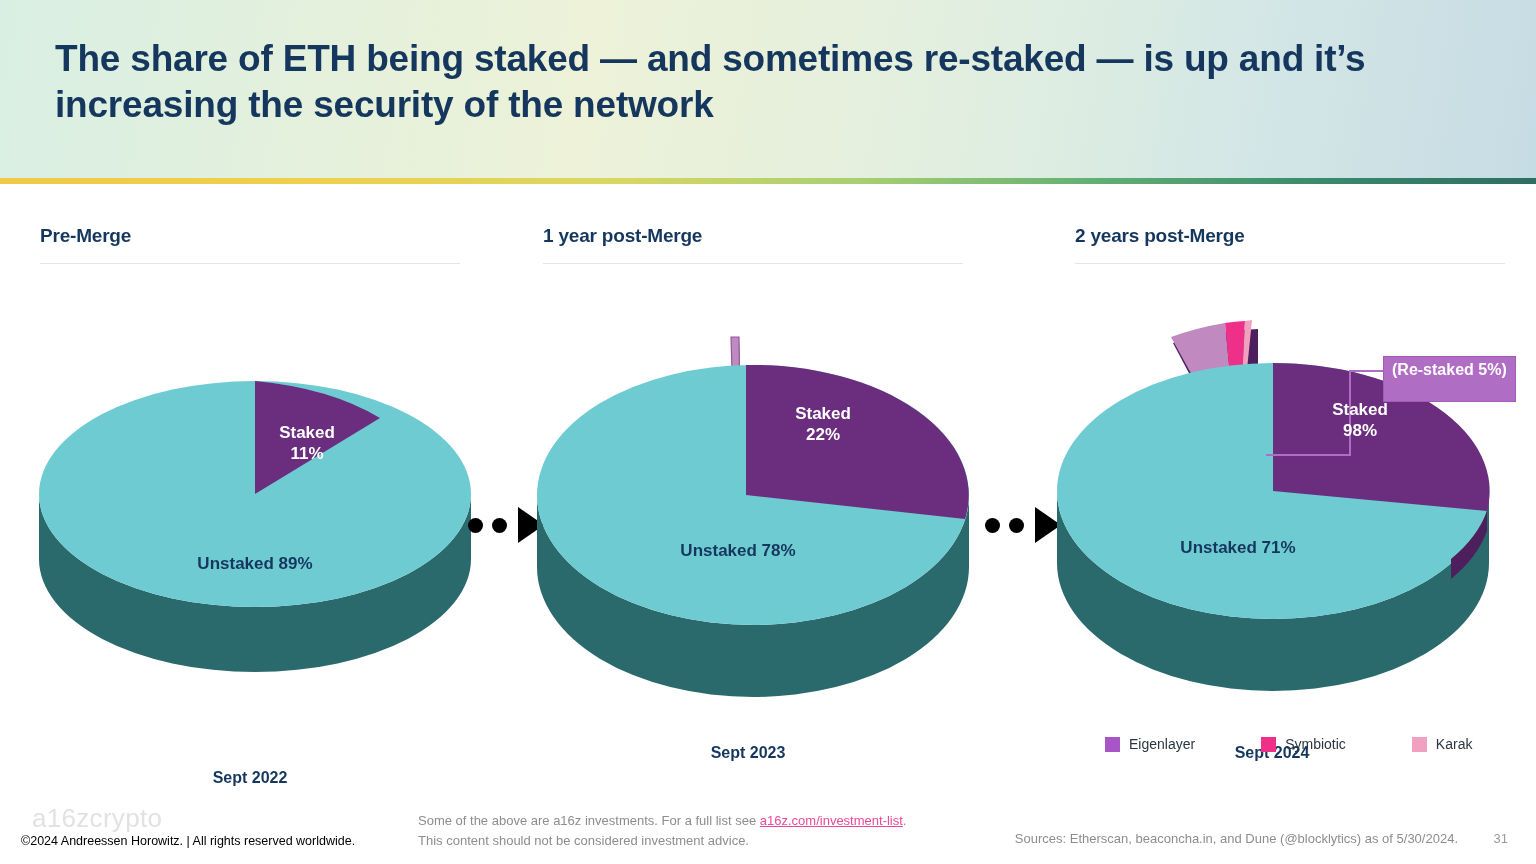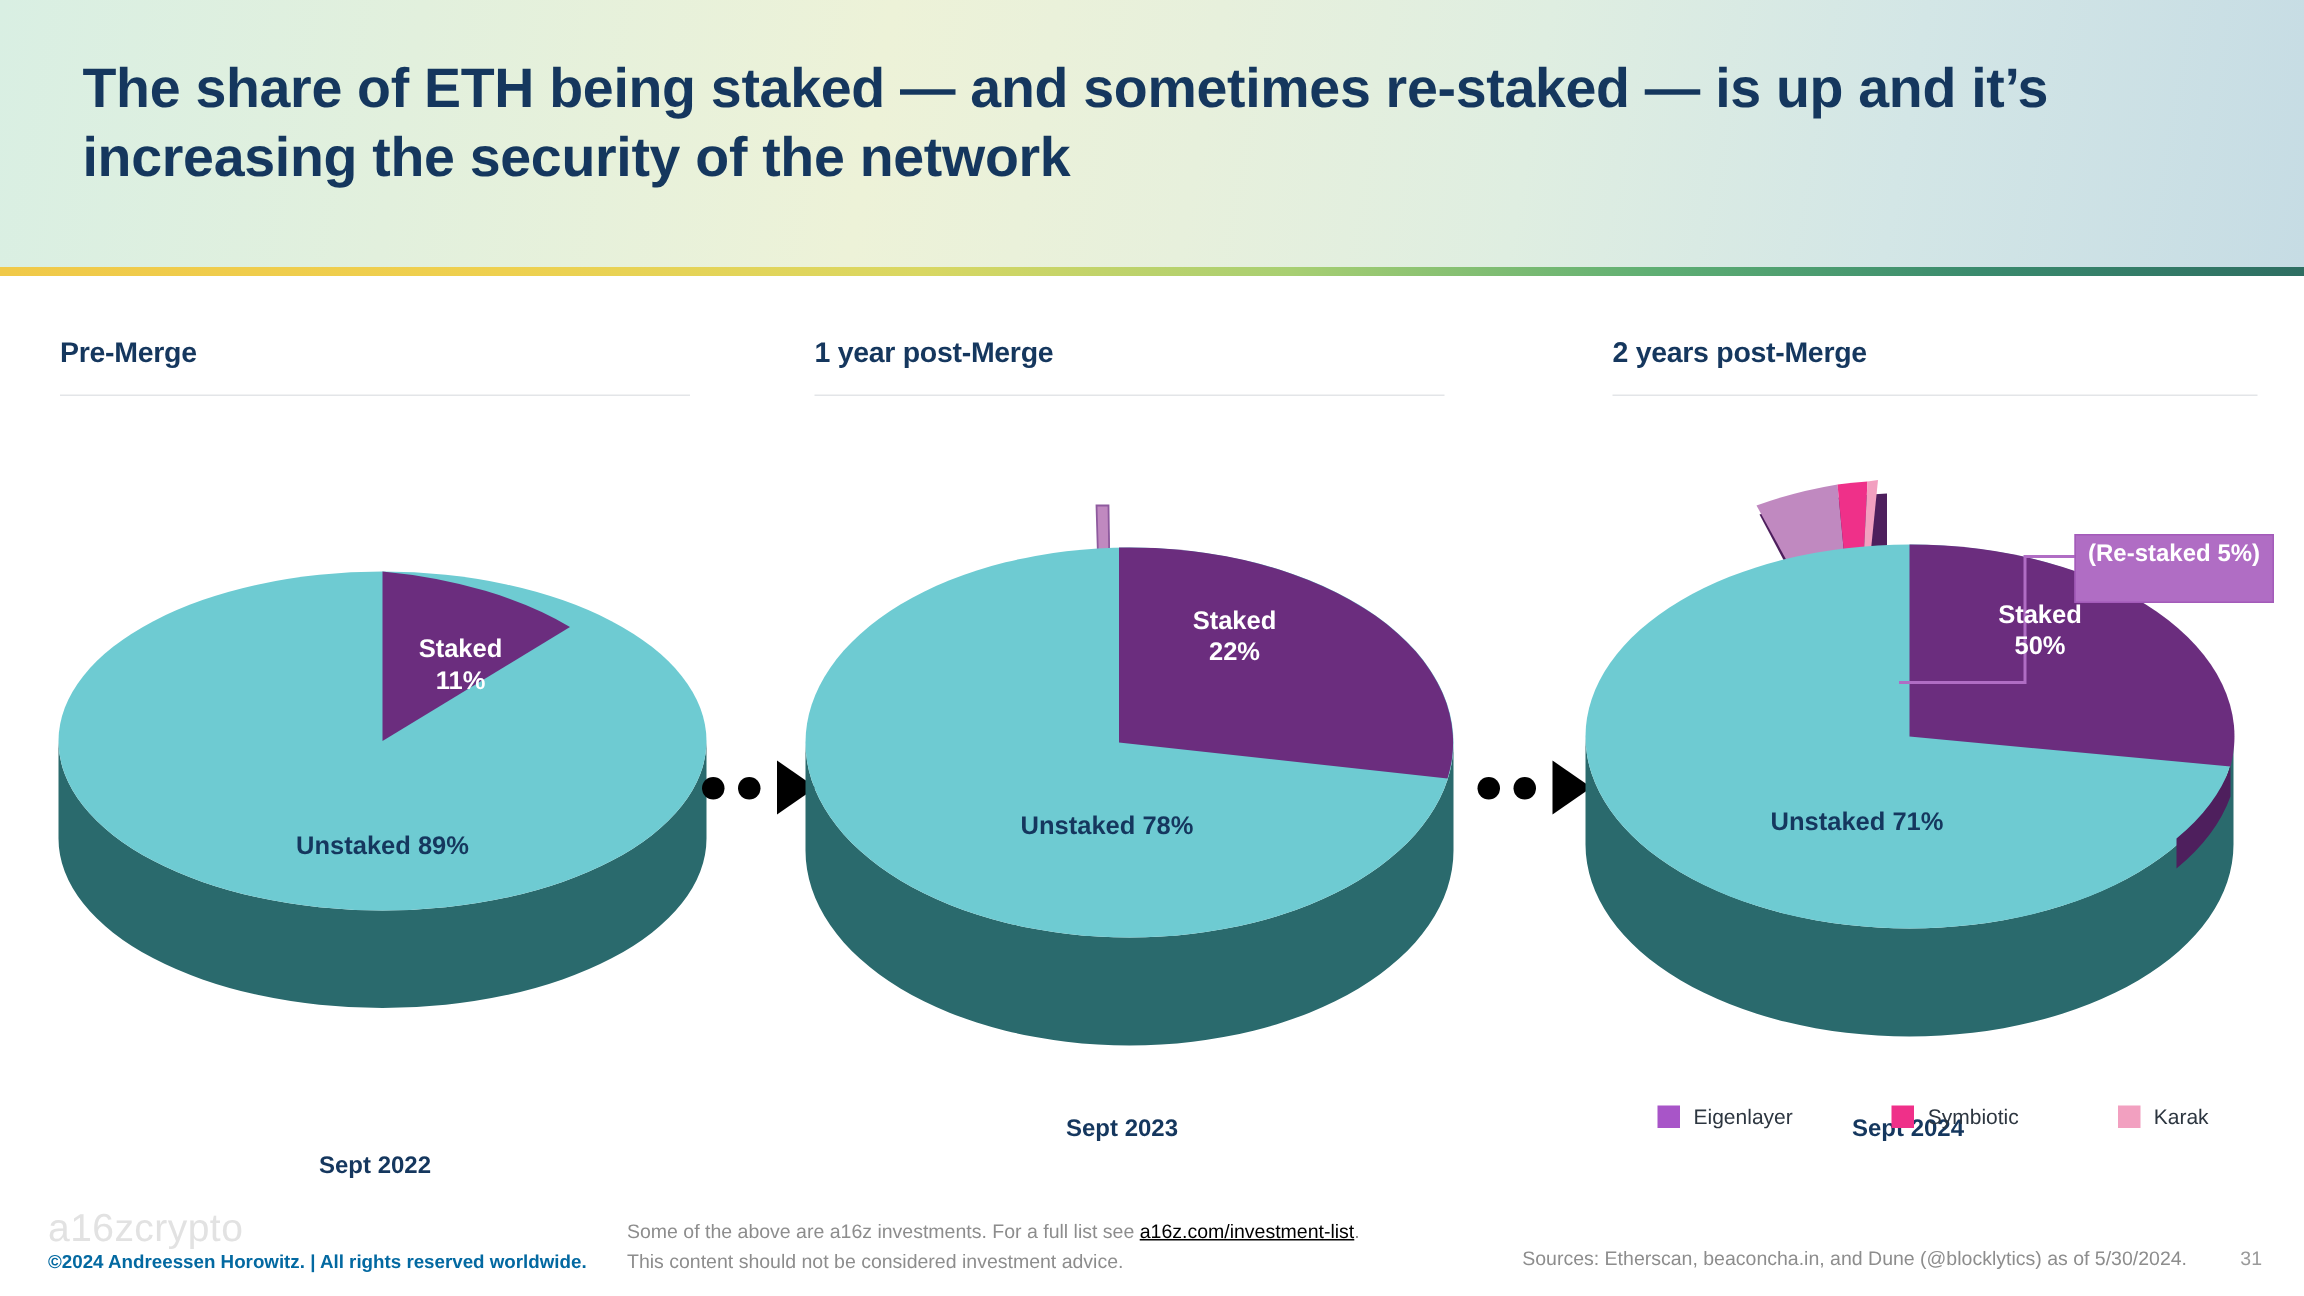--- a/index.html
+++ b/index.html
@@ -84,28 +84,28 @@
   .legend-item { display:flex; align-items:center; gap:9px; }
   .legend-swatch { width:15px; height:15px; }
   .legend-text { font-size:14px; color:#2d3640; }
 
   
   #logo {
     position:absolute; left:32px; top:803px;
     font-size:26px; color:#e2e2e2; letter-spacing:0.3px;
   }
   #copyright {
-    position:absolute; left:32px; top:834px;
-    font-size:12.5px; color:#0369a1;font-weight:bold;
+    position:absolute; left:21px; top:834px;
+    font-size:12.5px; color:#000000;
   }
   #disclaimer {
     position:absolute; left:418px; top:811px;
     font-size:13px; color:#8d8d8d; line-height:1.55;
   }
-  #disclaimer a { color:#000000;text-align:right; }
+  #disclaimer a { color:#ec4899;text-align:right; }
   #sources {
     position:absolute; right:78px; top:831px;
     font-size:13px; color:#8d8d8d; text-align:right;
   }
   #page-num {
     position:absolute; right:28px; top:831px;
     font-size:13px; color:#9a9a9a;
   }
 </style>
 </head>
@@ -204,21 +204,21 @@
         <ellipse cx="220" cy="212" rx="216" ry="128" fill="#6ecbd2"></ellipse>
 
         <path d="M 220,212 L 220,84 A 216,128 0 0 1 434,232 Z" fill="#6b2d7e"></path>
 
         <path d="M 434,232 A 216,128 0 0 1 398,280 L 398,300 A 216,128 0 0 0 434,252 Z" fill="#4e1f5d"></path>
 
         <polyline points="213,176 297,176 297,92 360,92" fill="none" stroke="#b06dc4" stroke-width="2"></polyline>
       </svg>
       <div class="slice-label" style="left:252px; top:120px; width:110px;">
         <div>Staked</div>
-        <div>50%</div>
+        <div>98%</div>
       </div>
       <div class="unstaked-label" style="left:60px; top:259px; width:250px;">Unstaked  71%</div>
       <div class="callout" style="left:330px; top:77px;">(Re-staked 5%)</div>
     </div>
     <div class="date-label" style="left:-28px; top:465px; width:450px;">Sept 2024</div>
   </div>
 </div>
 
 <div id="legend">
   <div class="legend-item">

